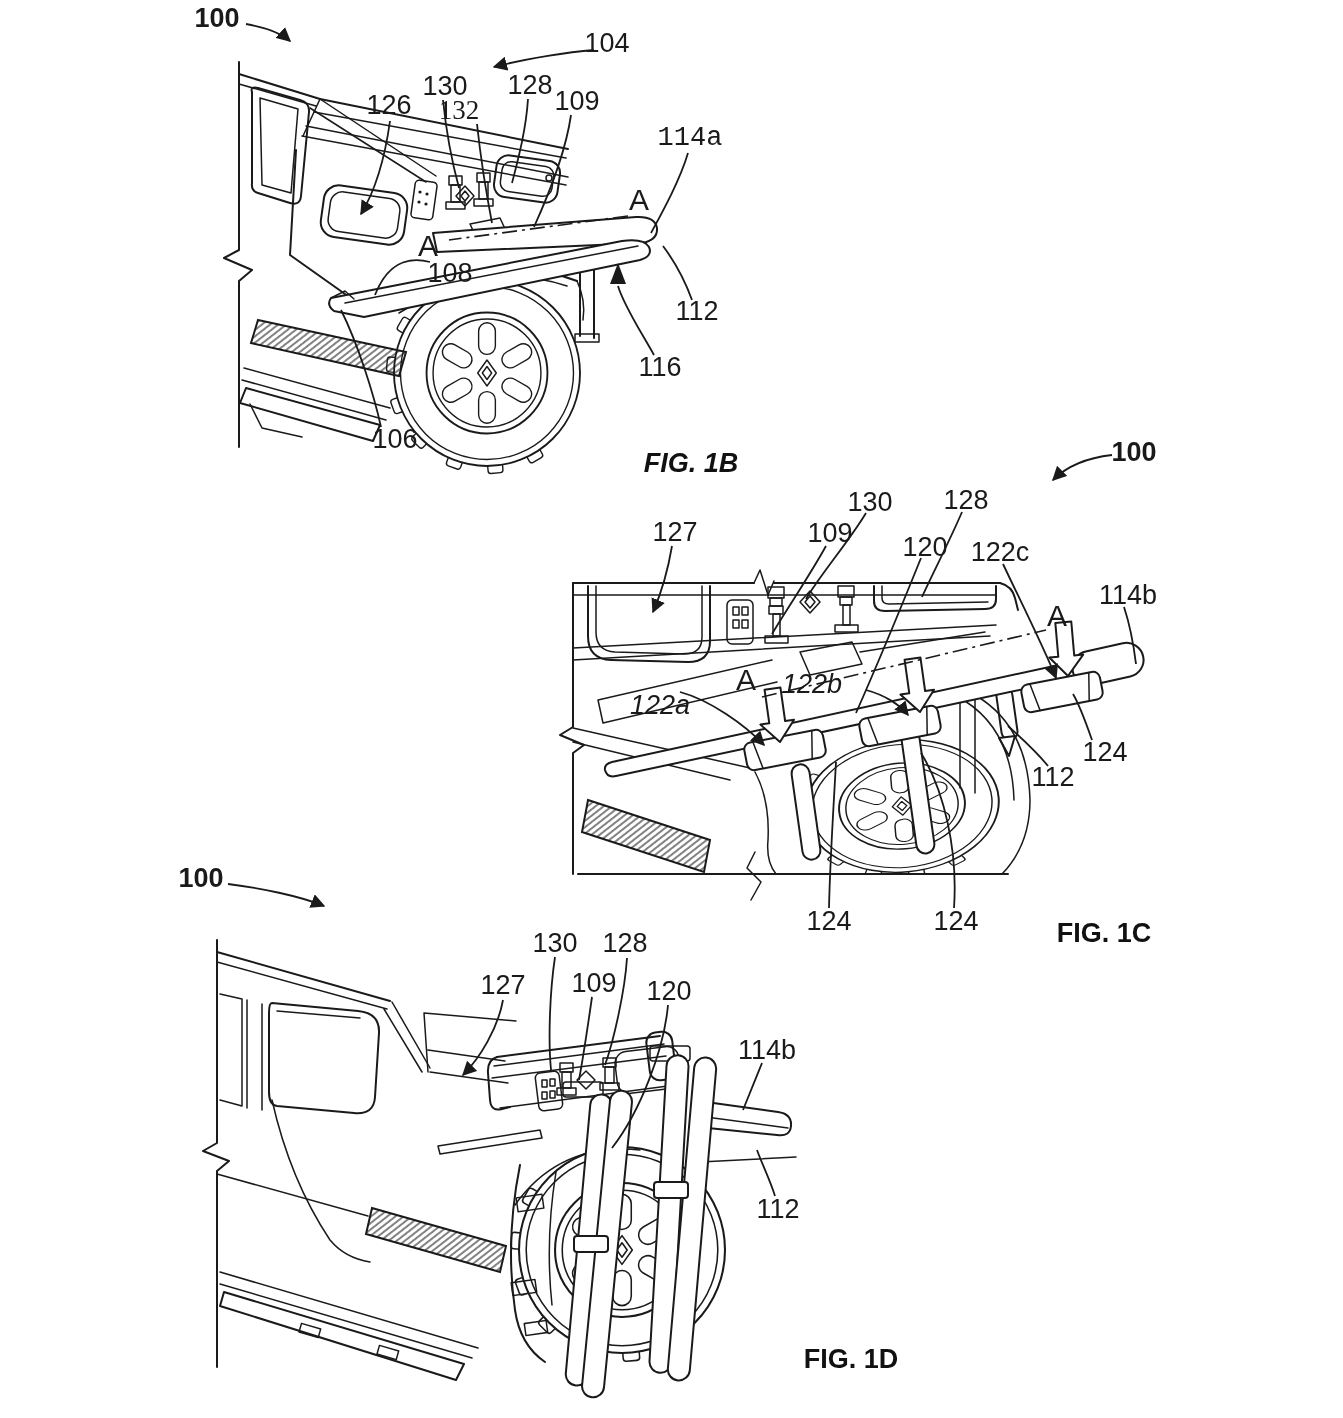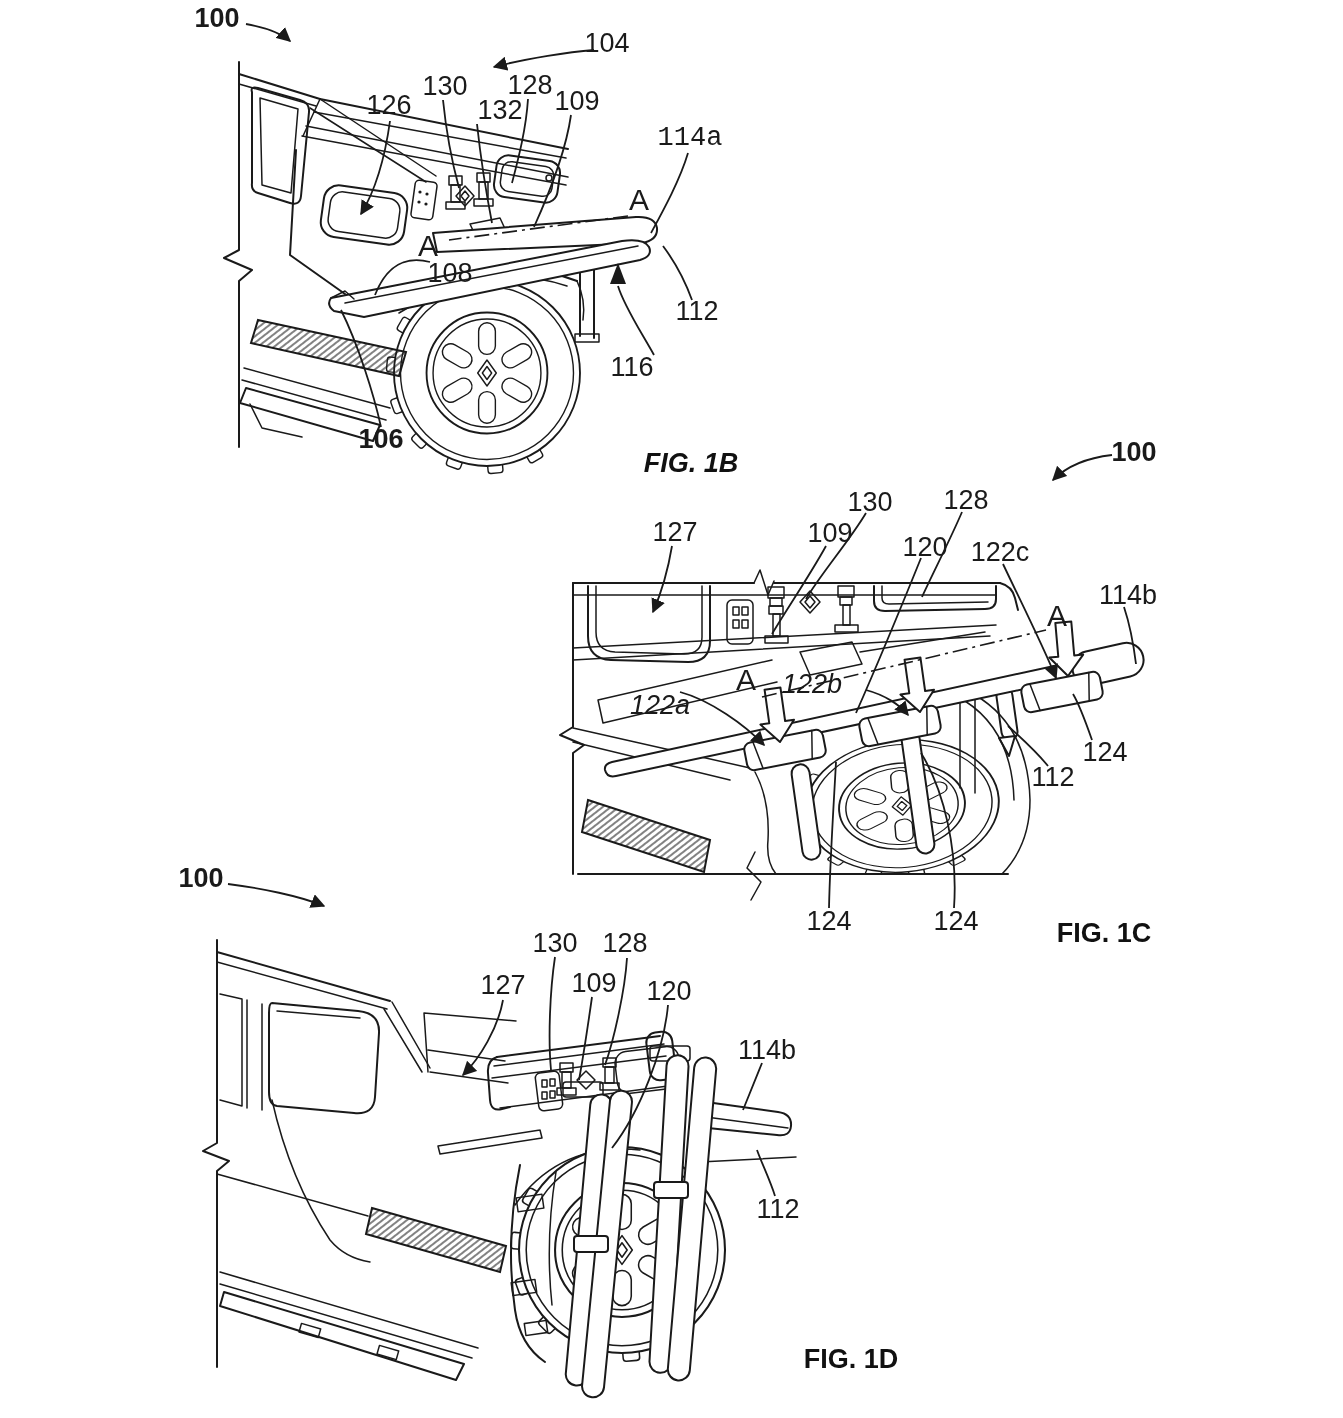--- a/index.html
+++ b/index.html
@@ -345,30 +345,30 @@
     </g>
   </g>
 </svg>
 
 <div id="labels-layer">
       <div class="fig-caption" style="left: 691px; top: 463px; font-style: italic;">FIG. 1B</div>
       <div class="ref-label bold" style="left: 217px; top: 18px;">100</div>
       <div class="ref-label" style="left: 607px; top: 43px;">104</div>
       <div class="ref-label" style="left: 389px; top: 105px; text-align: center;">126</div>
       <div class="ref-label" style="left: 445px; top: 86px;">130</div>
-      <div class="ref-label" style="left: 500px; top: 110px;">132</div>
+      <div class="ref-label" style="left: 459px; top: 110px; font-family: Liberation Serif, serif;">132</div>
       <div class="ref-label" style="left: 530px; top: 85px;">128</div>
       <div class="ref-label" style="left: 577px; top: 101px;">109</div>
       <div class="ref-label" style="left: 690px; top: 138px; font-family: Liberation Mono, monospace;">114a</div>
       <div class="ref-label" style="font-size: 30px; left: 639px; top: 200px;">A</div>
       <div class="ref-label" style="font-size: 30px; left: 428px; top: 246px;">A</div>
       <div class="ref-label" style="left: 450px; top: 273px;">108</div>
       <div class="ref-label" style="left: 697px; top: 311px;">112</div>
-      <div class="ref-label" style="left: 632px; top: 367px;">116</div>
-      <div class="ref-label" style="left: 381px; top: 439px; font-weight: bold;">106</div>
+      <div class="ref-label" style="left: 660px; top: 367px;">116</div>
+      <div class="ref-label" style="left: 395px; top: 439px;">106</div>
       <div class="fig-caption" style="left: 1104px; top: 933px;">FIG. 1C</div>
       <div class="ref-label bold" style="left: 1134px; top: 452px;">100</div>
       <div class="ref-label" style="left: 675px; top: 532px;">127</div>
       <div class="ref-label" style="left: 870px; top: 502px;">130</div>
       <div class="ref-label" style="left: 830px; top: 533px;">109</div>
       <div class="ref-label" style="left: 966px; top: 500px;">128</div>
       <div class="ref-label" style="left: 925px; top: 547px;">120</div>
       <div class="ref-label" style="left: 1000px; top: 552px;">122c</div>
       <div class="ref-label" style="left: 1128px; top: 595px;">114b</div>
       <div class="ref-label" style="font-size: 30px; left: 1057px; top: 616px;">A</div>

